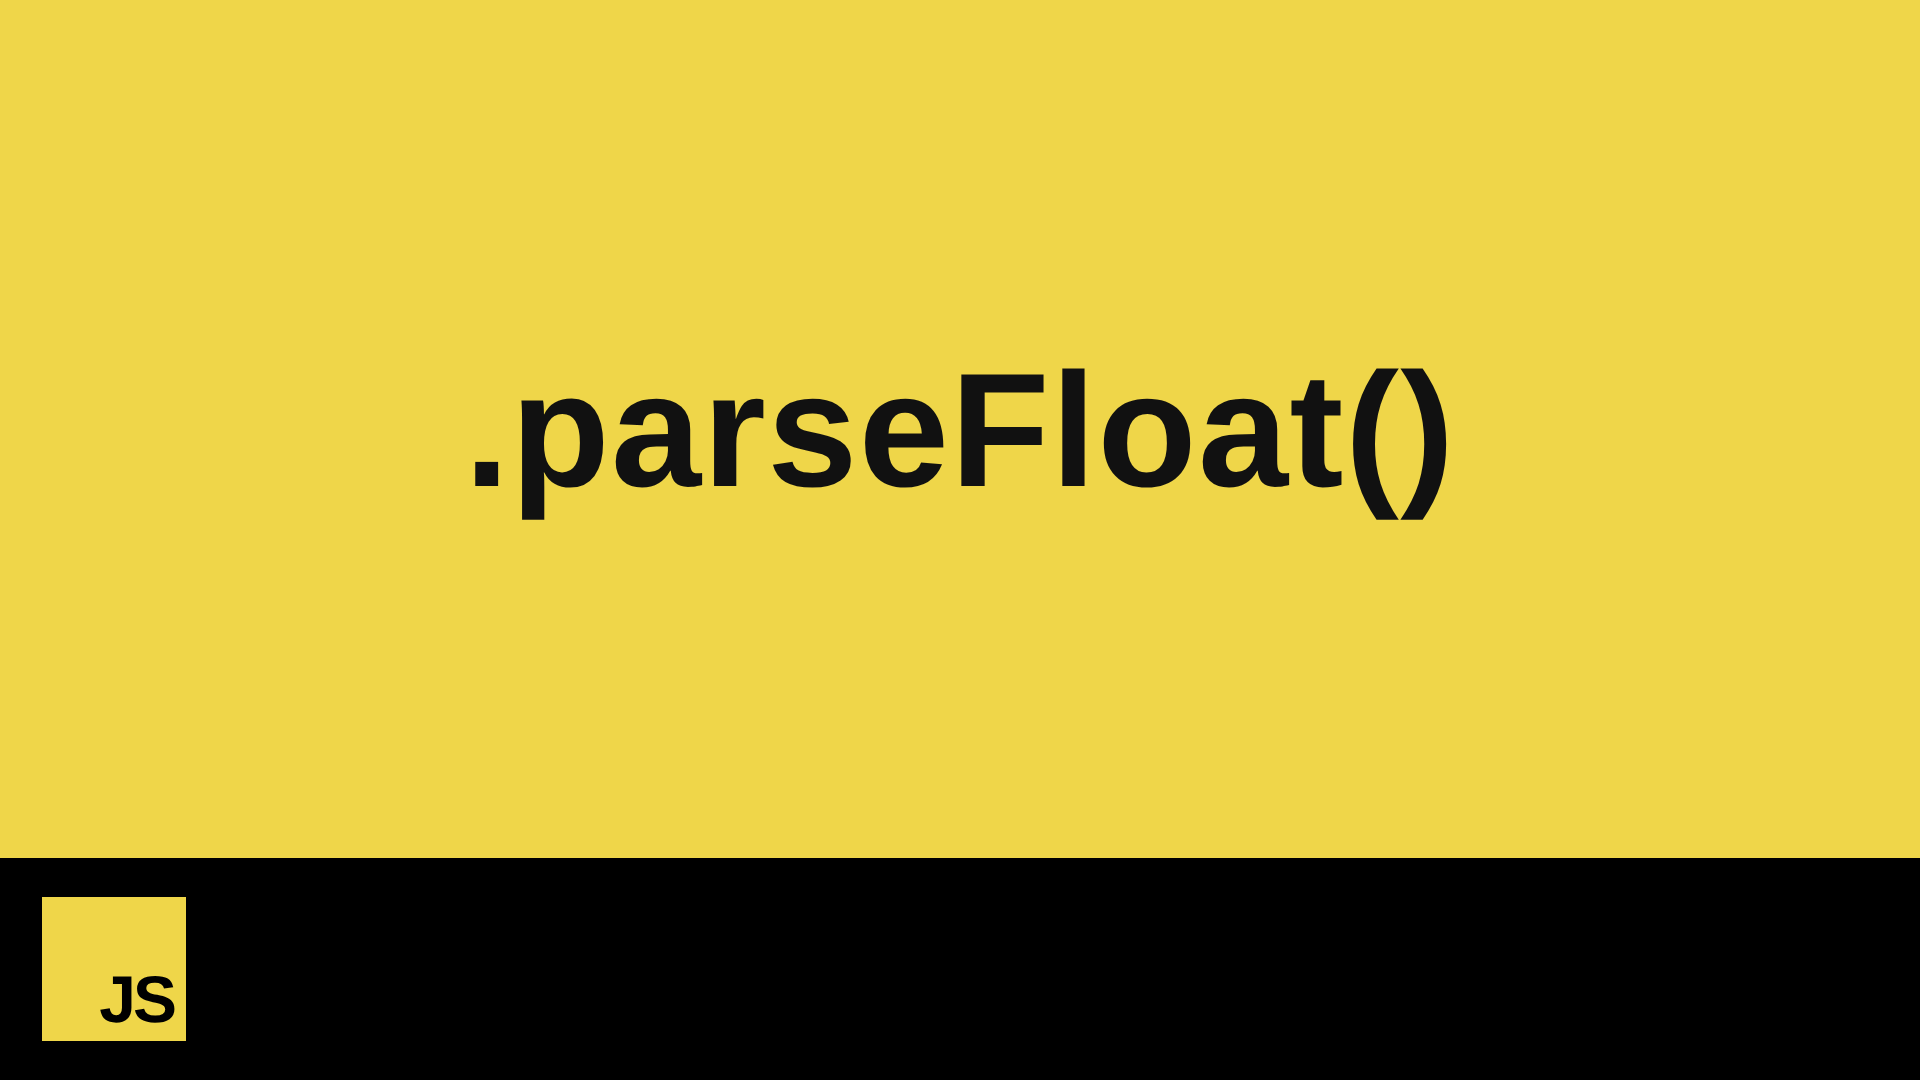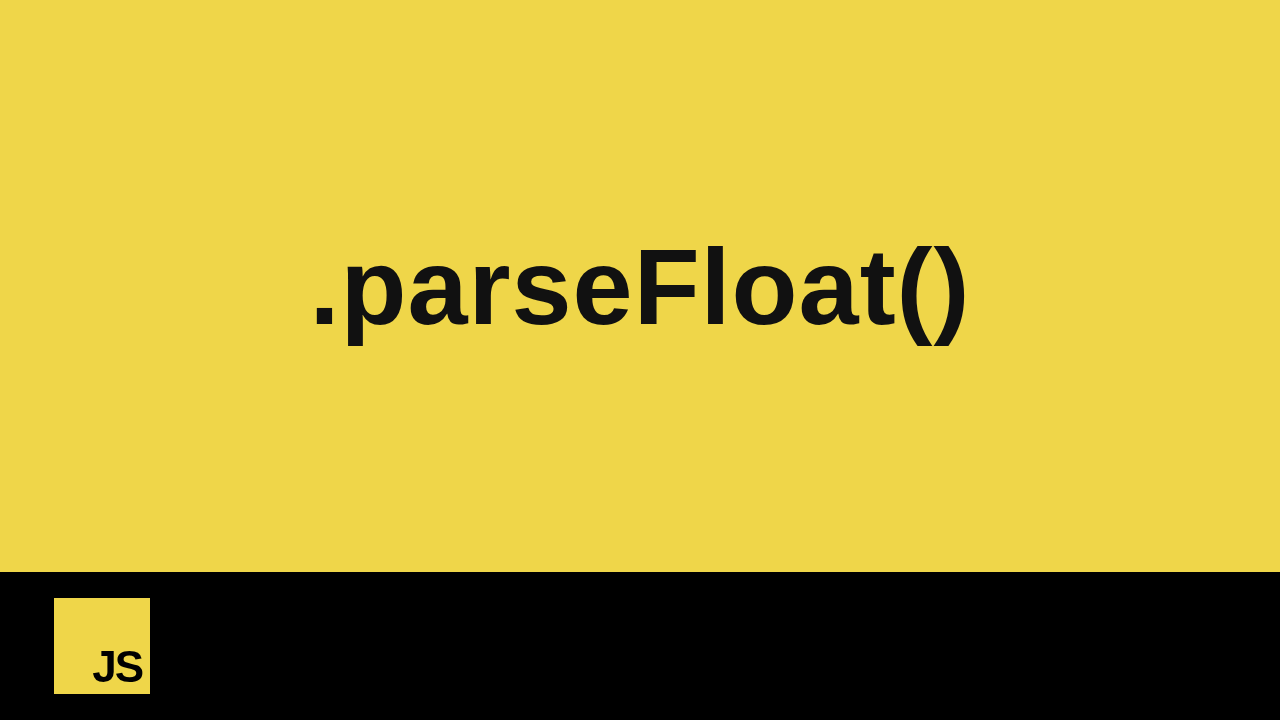--- a/index.html
+++ b/index.html
@@ -31,21 +31,21 @@
     color: #111;
     font-weight: 700;
     font-size: 108px;
     letter-spacing: 1px;
   }
   .bottom {
     height: 148px;
     background: #000;
     display: flex;
     align-items: center;
-    padding-left: 54px;
+    padding-left: 28px;
     gap: 40px;
   }
   .js-badge {
     width: 96px;
     height: 96px;
     background: #efd649;
     position: relative;
   }
   .js-badge-text {
     position: absolute;

